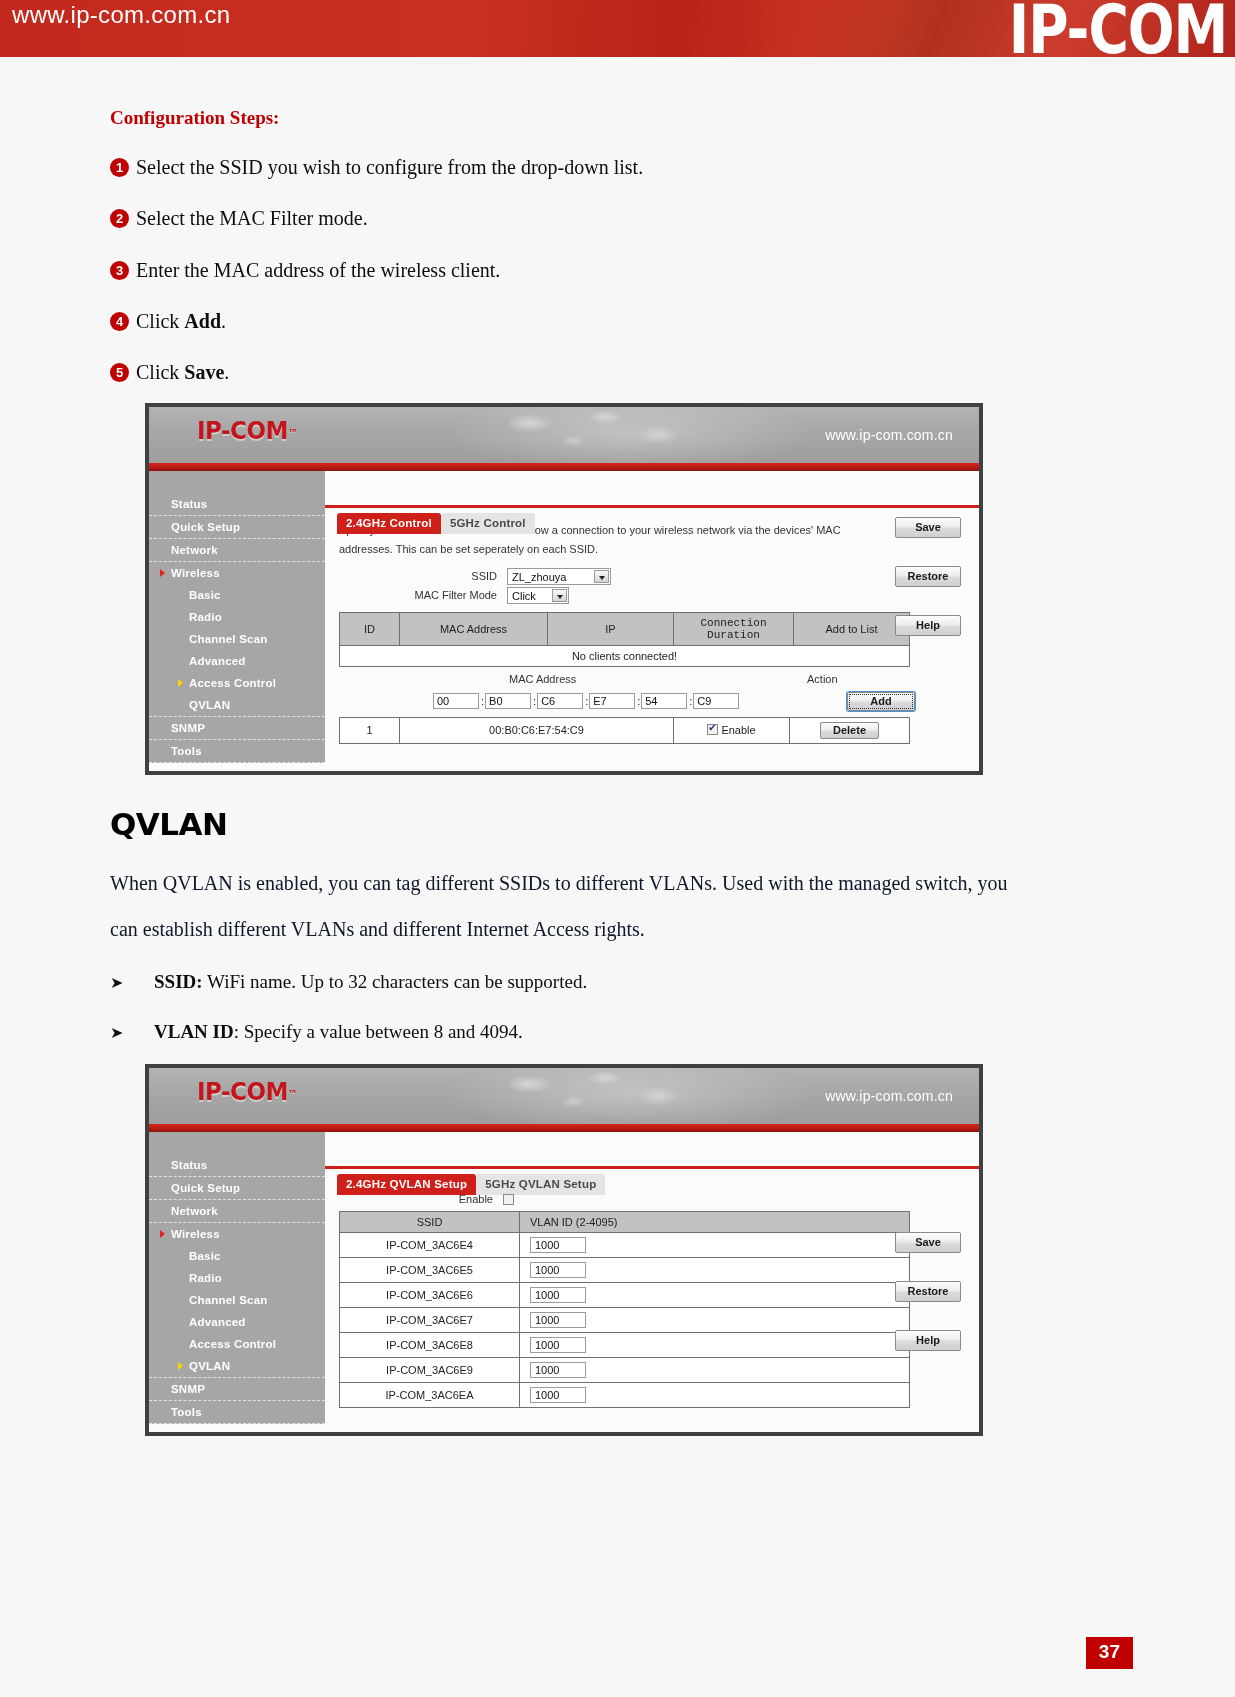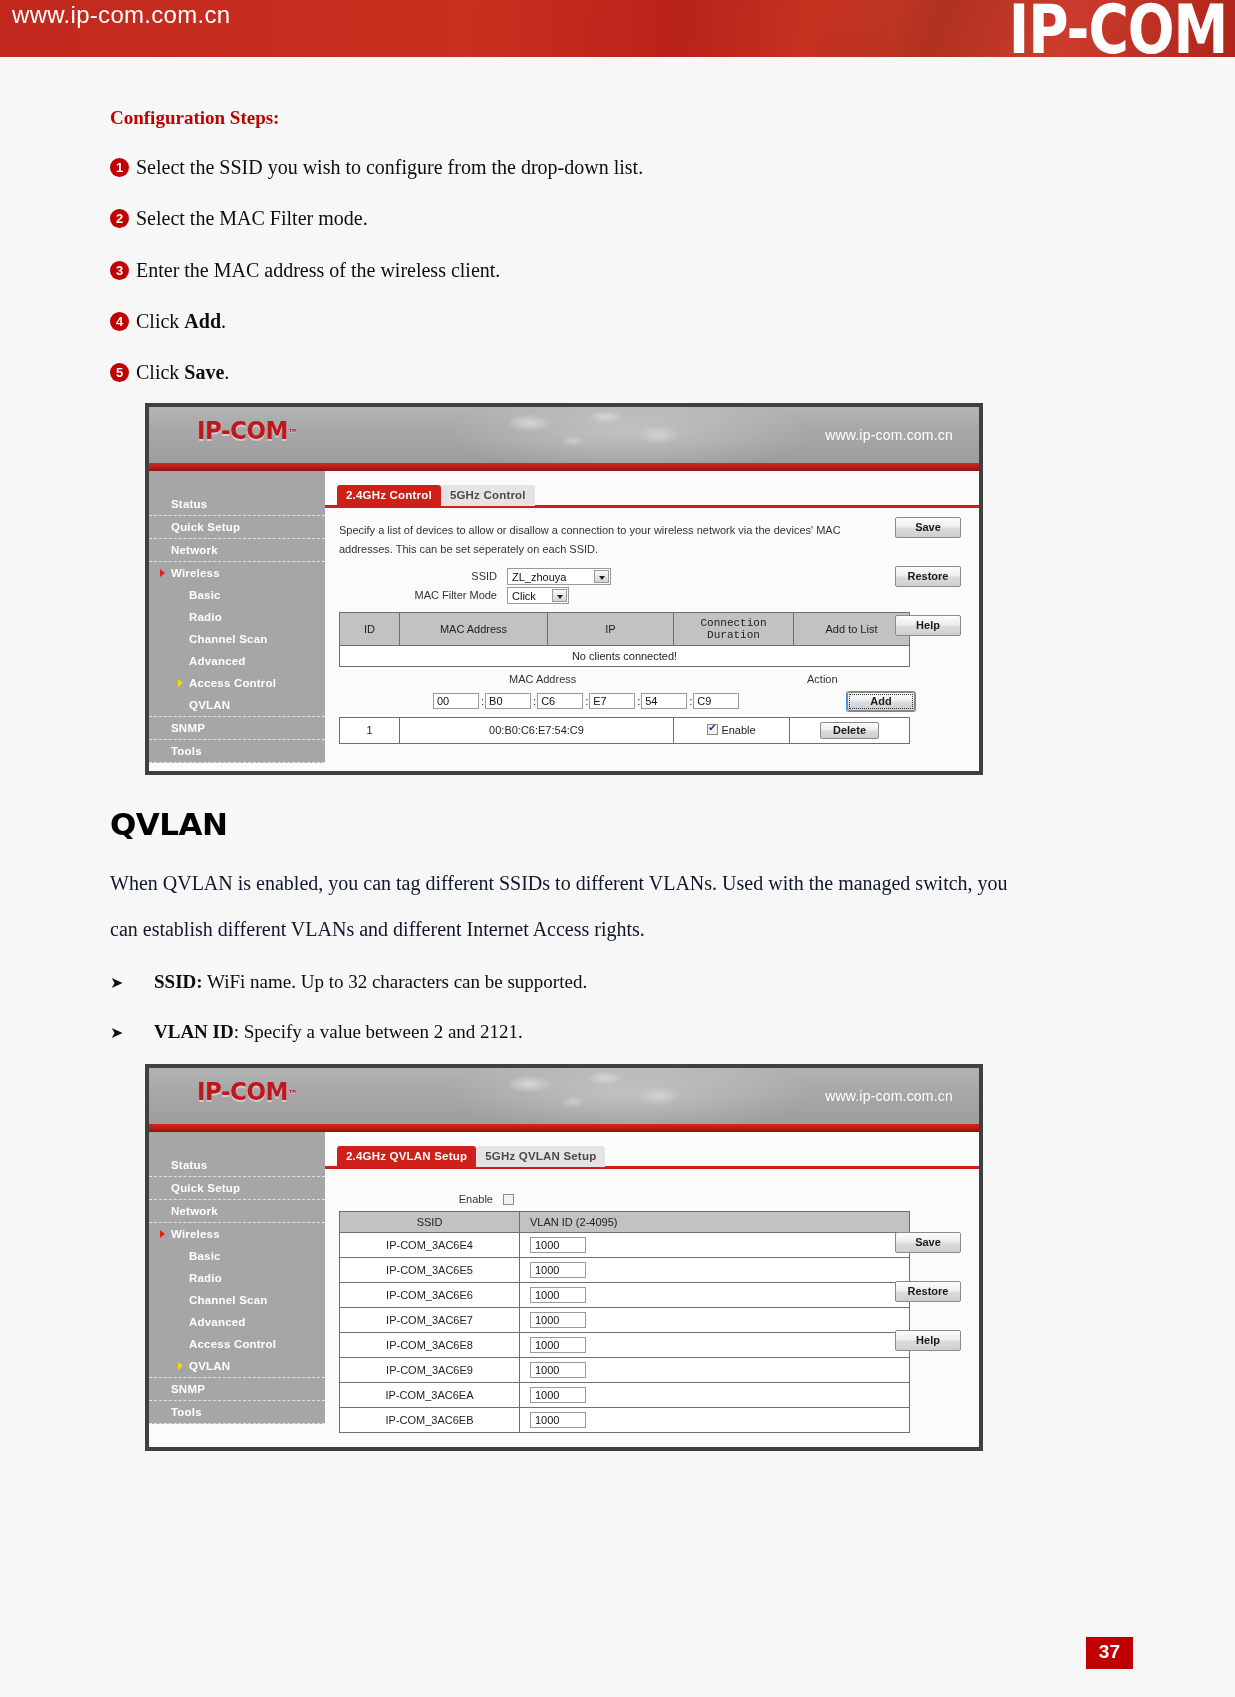--- a/index.html
+++ b/index.html
@@ -155,20 +155,21 @@
   
   .ui-main { flex:1; position:relative; padding:0 0 14px 0; min-height:300px; }
   .tabs { position:relative; padding:14px 0 0 12px; height:34px; }
   .tab {
     display:inline-block;
     font-family:"Liberation Sans", sans-serif;
     font-size:11.5px; font-weight:bold;
     padding:4px 9px 5px 9px;
     border-radius:3px 3px 0 0;
     letter-spacing:0.2px;
+    margin-top:28px;
   }
   .tab.active { background:#cf1f19; color:#ffffff; }
   .tab.inactive { background:#e4e4e4; color:#4a4a4a; }
   .tab-rule { height:3px; background:#cf1f19; margin-left:0px; }
 
   .desc {
     font-family:"Liberation Sans", sans-serif;
     font-size:11px; color:#333;
     line-height:1.75;
     padding:13px 120px 6px 14px;
@@ -437,21 +438,21 @@
   </div>
 
   <div class="h-qvlan" style="top:745px;">QVLAN</div>
   <div class="para" style="top:812px;">When QVLAN is enabled, you can tag different SSIDs to different VLANs. Used with the managed switch, you</div>
   <div class="para" style="top:858px;">can establish different VLANs and different Internet Access rights.</div>
 
   <div class="bullet" style="top:910px;">
     <span class="arrowglyph">➤</span><b>SSID:</b><span> WiFi name. Up to 32 characters can be supported.</span>
   </div>
   <div class="bullet" style="top:960px;">
-    <span class="arrowglyph">➤</span><b>VLAN ID</b><span>: Specify a value between 2 and 2121.</span>
+    <span class="arrowglyph">➤</span><b>VLAN ID</b><span>: Specify a value between 8 and 4094.</span>
   </div>
 
   <div class="ui" style="left:145px; top:1003px;">
     <div class="ui-head">
       <div class="ui-logo"><span>IP-COM</span><span class="tm">™</span></div>
       <div class="ui-url">www.ip-com.com.cn</div>
     </div>
     <div class="ui-redbar"></div>
     <div class="ui-body">
 
@@ -508,24 +509,20 @@
             <td style="text-align:left; padding-left:10px;"><span class="vinput">1000</span></td>
           </tr>
           <tr>
             <td>IP-COM_3AC6E9</td>
             <td style="text-align:left; padding-left:10px;"><span class="vinput">1000</span></td>
           </tr>
           <tr>
             <td>IP-COM_3AC6EA</td>
             <td style="text-align:left; padding-left:10px;"><span class="vinput">1000</span></td>
           </tr>
-          <tr>
-            <td>IP-COM_3AC6EB</td>
-            <td style="text-align:left; padding-left:10px;"><span class="vinput">1000</span></td>
-          </tr>
         </tbody>
           </table>
 
         <div class="sidebtns" style="top:100px;">
           <span class="btn-3d">Save</span>
           <span class="btn-3d">Restore</span>
           <span class="btn-3d">Help</span>
         </div>
       </div>
     </div>

